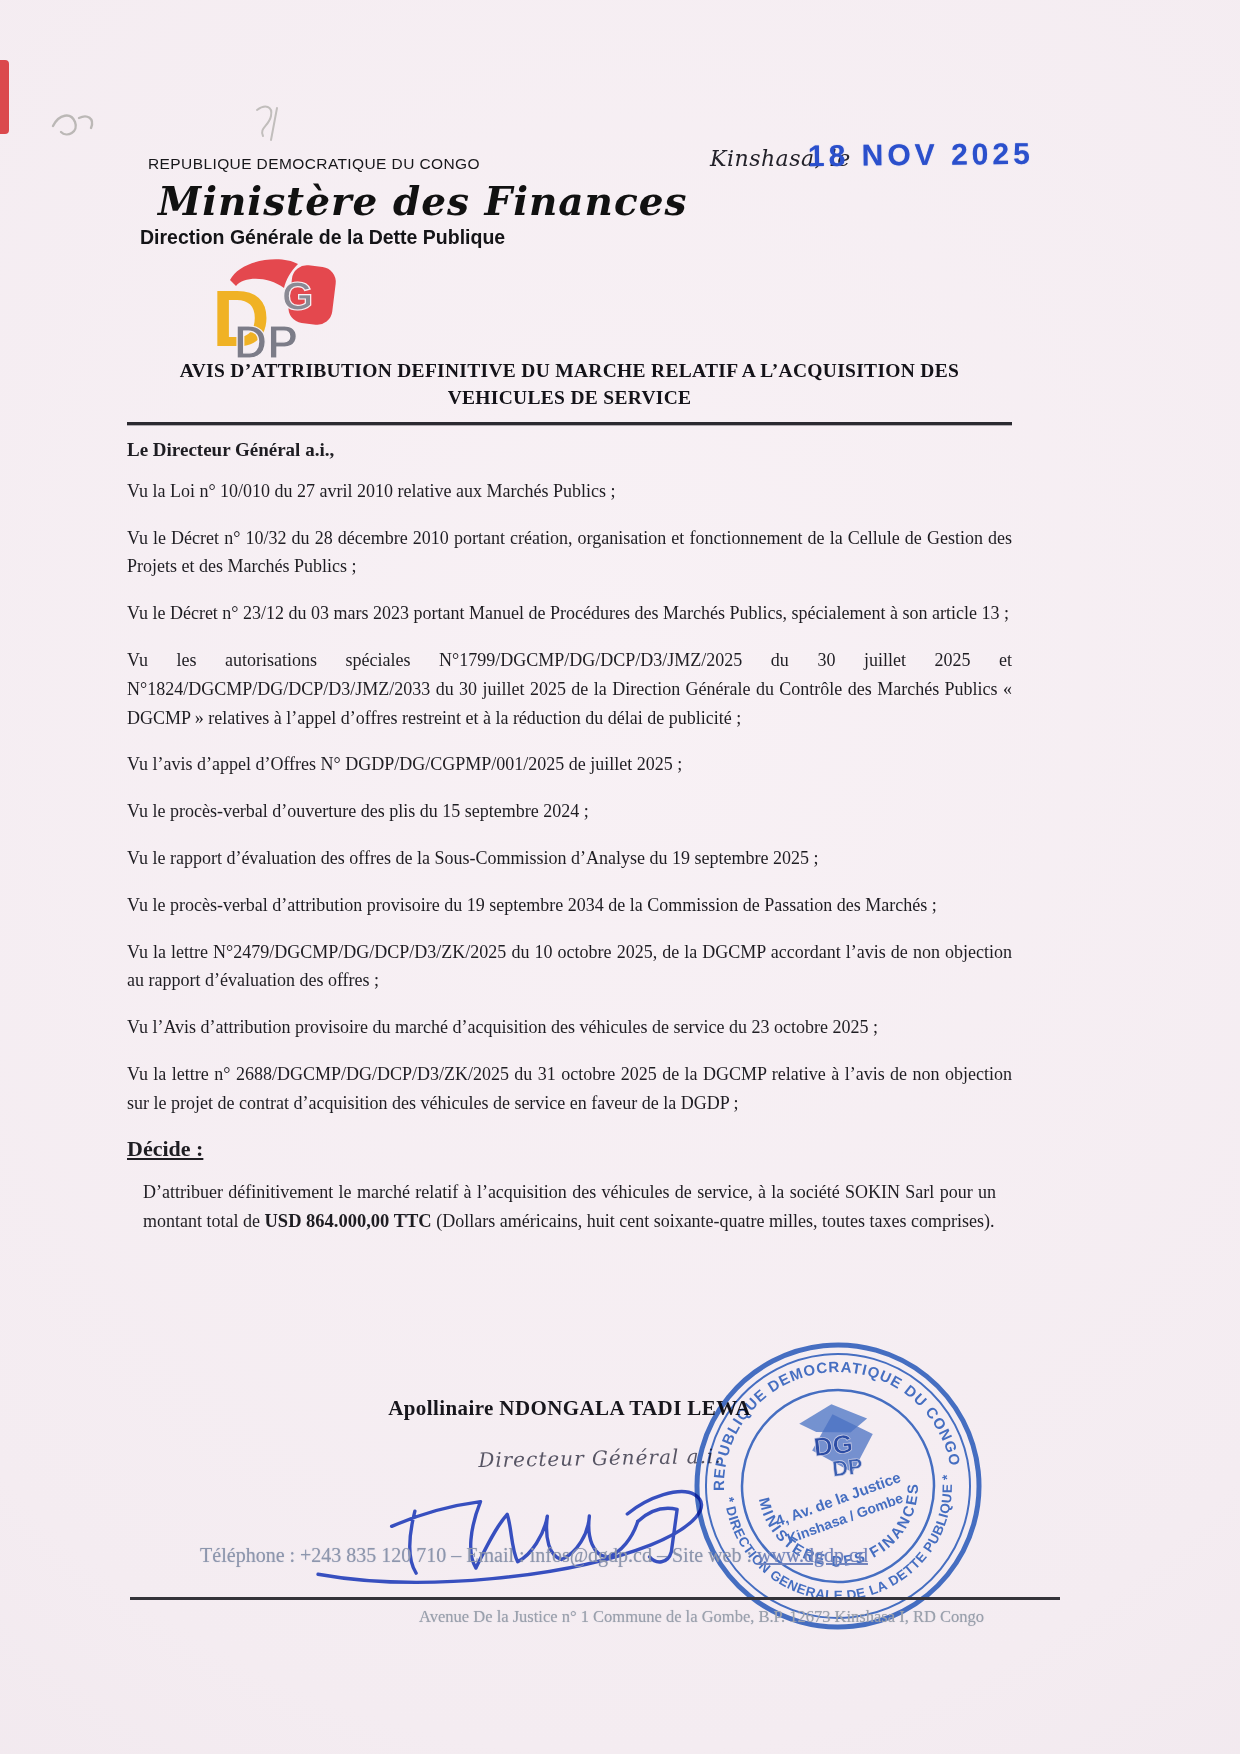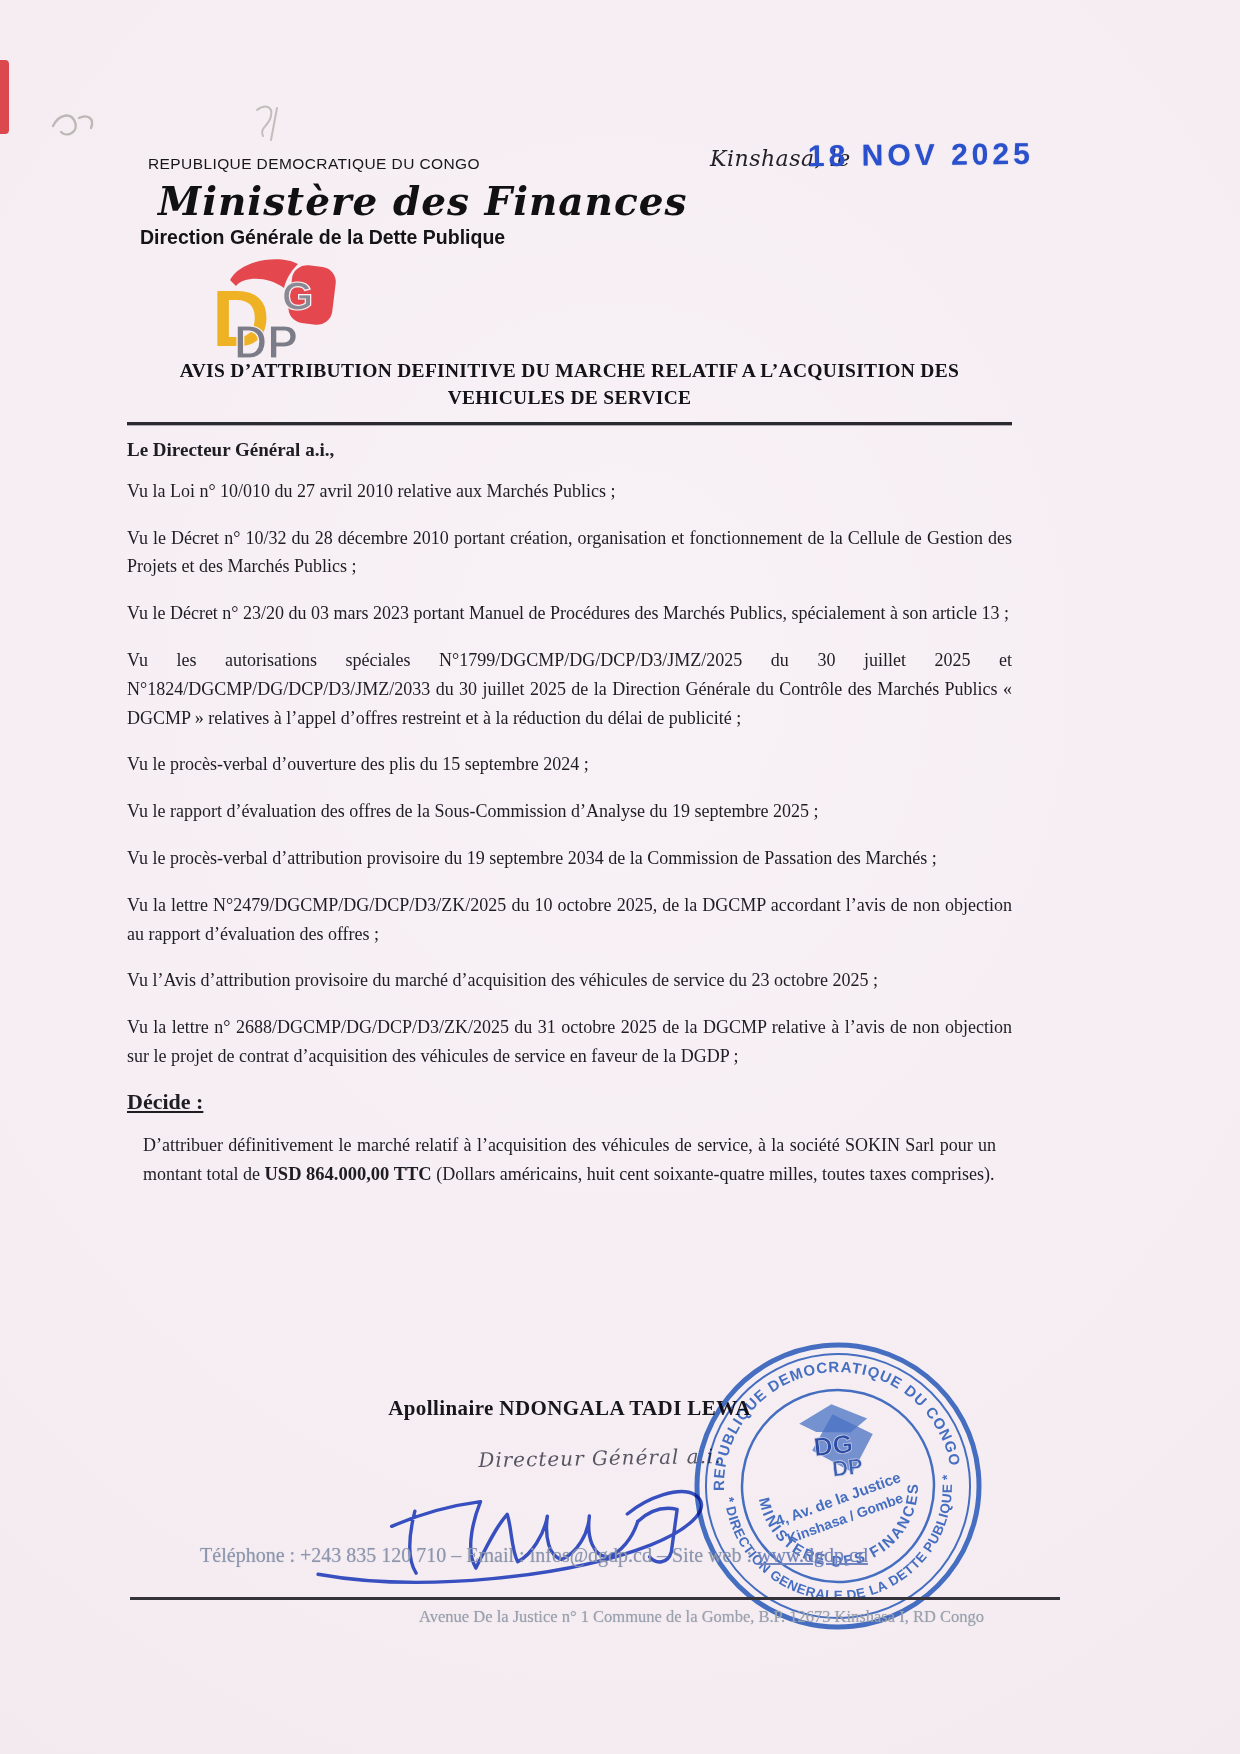--- a/index.html
+++ b/index.html
@@ -66,22 +66,23 @@
 <div class="abs doc">
   <h1 class="title">
     <span>AVIS D’ATTRIBUTION DEFINITIVE DU MARCHE RELATIF A L’ACQUISITION DES</span>
     <span>VEHICULES DE SERVICE</span>
   </h1>
   <div class="rule"></div>
   <div class="salut">Le Directeur Général a.i.,</div>
 
   <p class="recital">Vu la Loi n° 10/010 du 27 avril 2010 relative aux Marchés Publics ;</p>
   <p class="recital">Vu le Décret n° 10/32 du 28 décembre 2010 portant création, organisation et fonctionnement de la Cellule de Gestion des Projets et des Marchés Publics ;</p>
-  <p class="recital">Vu le Décret n° 23/20 du 03 mars 2023 portant Manuel de Procédures des Marchés Publics, spécialement à son article 13 ;</p>
+  <p class="recital">Vu le Décret n° 23/12 du 03 mars 2023 portant Manuel de Procédures des Marchés Publics, spécialement à son article 13 ;</p>
   <p class="recital">Vu les autorisations spéciales N°1799/DGCMP/DG/DCP/D3/JMZ/2025 du 30 juillet 2025 et N°1824/DGCMP/DG/DCP/D3/JMZ/2033 du 30 juillet 2025 de la Direction Générale du Contrôle des Marchés Publics « DGCMP » relatives à l’appel d’offres restreint et à la réduction du délai de publicité ;</p>
+  <p class="recital">Vu l’avis d’appel d’Offres N° DGDP/DG/CGPMP/001/2025 de juillet 2025 ;</p>
   <p class="recital">Vu le procès-verbal d’ouverture des plis du 15 septembre 2024 ;</p>
   <p class="recital">Vu le rapport d’évaluation des offres de la Sous-Commission d’Analyse du 19 septembre 2025 ;</p>
   <p class="recital">Vu le procès-verbal d’attribution provisoire du 19 septembre 2034 de la Commission de Passation des Marchés ;</p>
   <p class="recital">Vu la lettre N°2479/DGCMP/DG/DCP/D3/ZK/2025 du 10 octobre 2025, de la DGCMP accordant l’avis de non objection au rapport d’évaluation des offres ;</p>
   <p class="recital">Vu l’Avis d’attribution provisoire du marché d’acquisition des véhicules de service du 23 octobre 2025 ;</p>
   <p class="recital">Vu la lettre n° 2688/DGCMP/DG/DCP/D3/ZK/2025 du 31 octobre 2025 de la DGCMP relative à l’avis de non objection sur le projet de contrat d’acquisition des véhicules de service en faveur de la DGDP ;</p>
 
   <div class="decide">Décide :</div>
   <p class="decision"><span>D’attribuer définitivement le marché relatif à l’acquisition des véhicules de service, à la société SOKIN Sarl pour un montant total de </span><b>USD 864.000,00 TTC</b><span> (Dollars américains, huit cent soixante-quatre milles, toutes taxes comprises).</span></p>
 </div>

